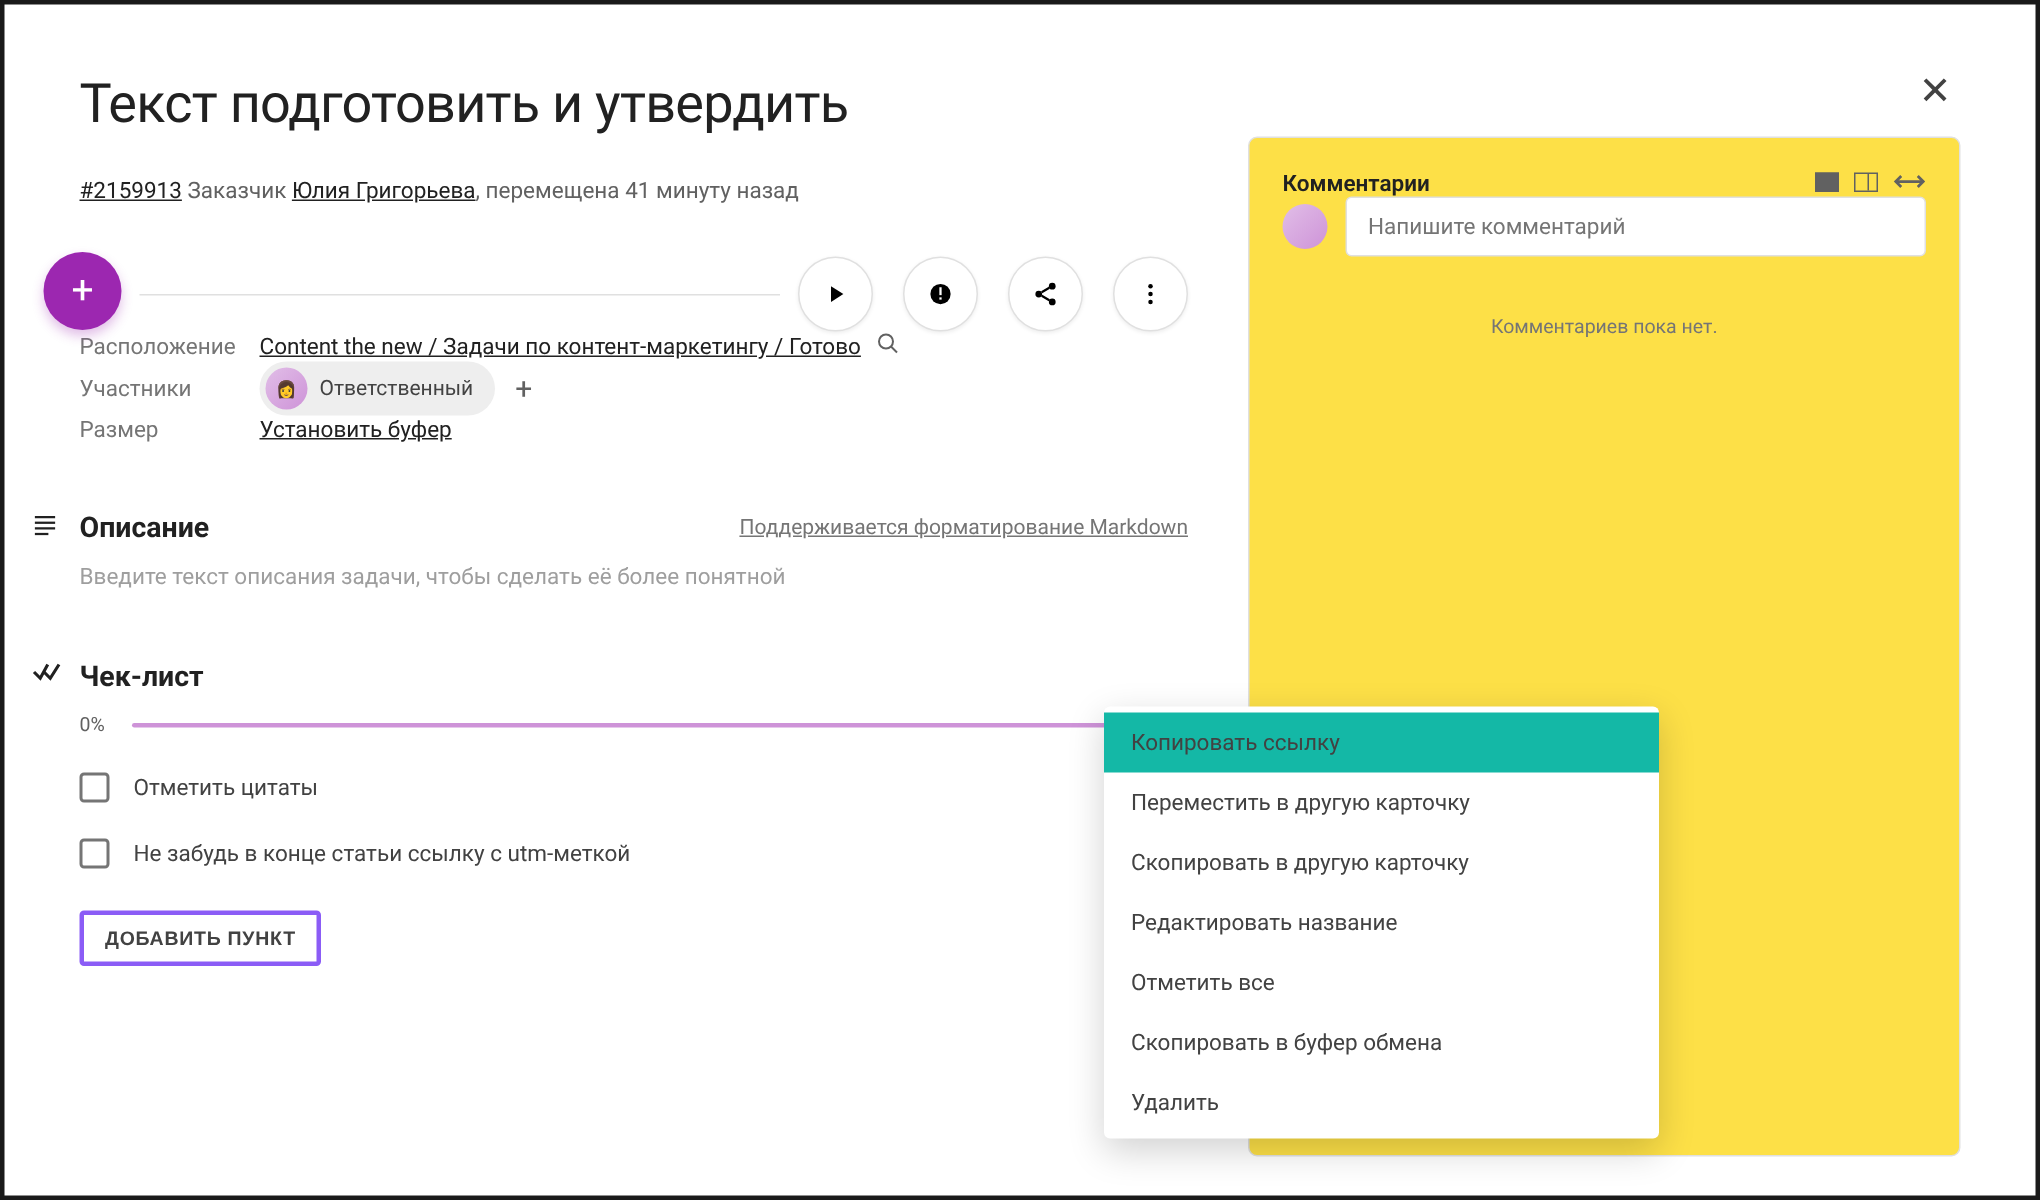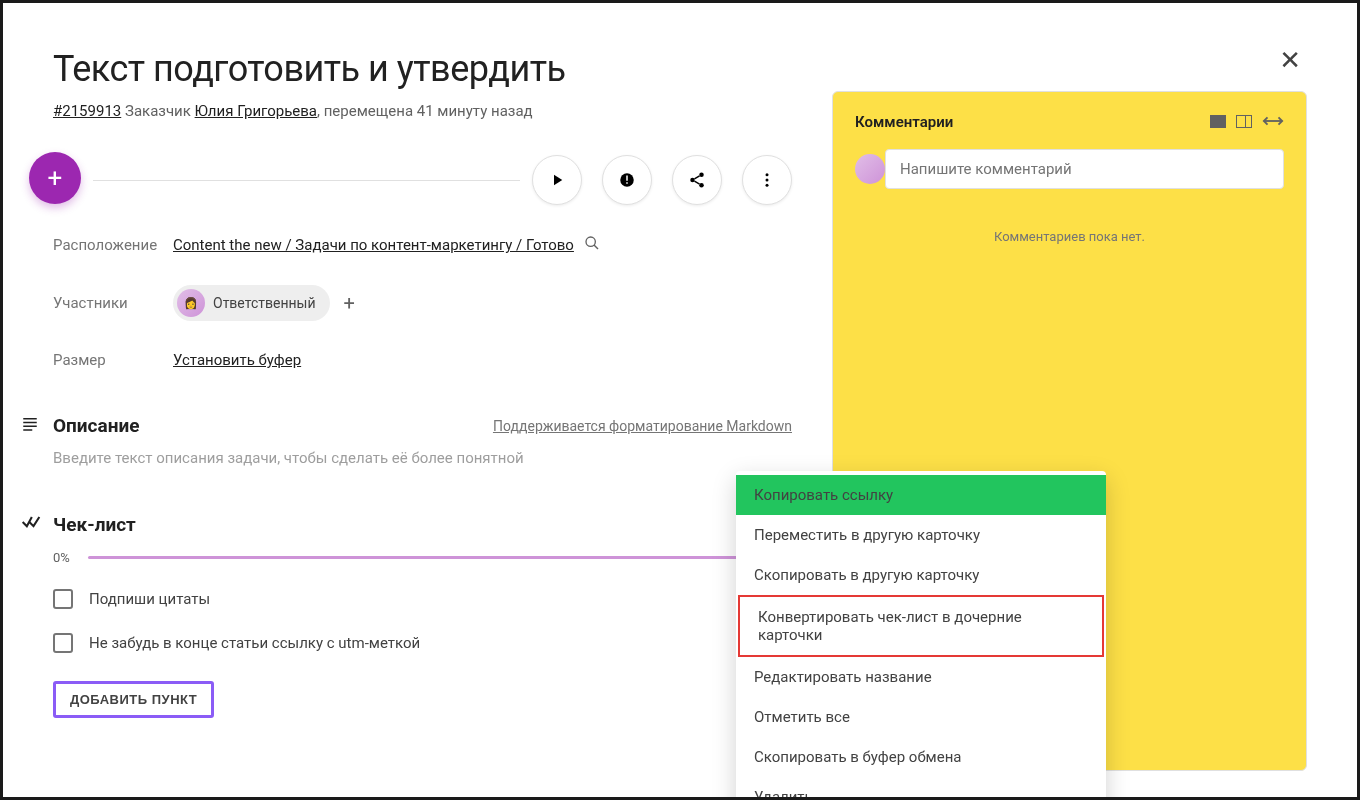--- a/index.html
+++ b/index.html
@@ -25,21 +25,21 @@
     .title {
       font-size: 36px;
       font-weight: 400;
       color: #212121;
       margin-top: 7px;
       letter-spacing: -0.5px;
     }
     .meta {
       font-size: 15px;
       color: #616161;
-      margin-top: 12px;
+      margin-top: 28px;
     }
     .meta .link { text-decoration: underline; color: #212121; }
     .actions-row {
       display: flex;
       align-items: center;
       margin-top: 35px;
       position: relative;
     }
     .fab {
       width: 52px; height: 52px;
@@ -75,21 +75,20 @@
       border: 1px solid #e0e0e0;
       display: flex;
       align-items: center;
       justify-content: center;
       cursor: pointer;
       box-shadow: 0 1px 3px rgba(0,0,0,0.08);
     }
     .circle-btn svg { width: 18px; height: 18px; }
     .field-row {
       display: flex;
-      margin-top: 30px;
       font-size: 15px;
       align-items: center;
     }
     .field-label {
       width: 120px;
       color: #757575;
     }
     .field-value {
       color: #212121;
     }
@@ -219,21 +218,21 @@
     .side-icons {
       display: flex;
       gap: 10px;
       color: #616161;
       align-items: center;
     }
     .side-icons span, .side-icons svg { cursor: pointer; }
     .comment-row {
       display: flex;
       align-items: center;
-      margin-top: 18px;
+      gap: 12px;
     }
     .avatar-sm {
       width: 30px; height: 30px;
       border-radius: 50%;
       background: linear-gradient(135deg, #e1bee7, #ce93d8);
     }
     .comment-input {
       flex: 1;
       border: 1px solid #e0e0e0;
       border-radius: 4px;
@@ -266,21 +265,21 @@
       box-shadow: 0 8px 24px rgba(0,0,0,0.18);
       padding: 4px 0;
       z-index: 10;
     }
     .menu-item {
       padding: 11px 18px;
       font-size: 15px;
       color: #424242;
       cursor: pointer;
     }
-    .menu-item.hover { background: #22c55e; }
+    .menu-item.hover { background: #14b8a6; }
     .menu-item.highlight {
       border: 2px solid #e53935;
       margin: 0 2px;
     }
     .layout-icon {
       width: 16px; height: 13px;
       border: 1.5px solid #616161;
       display: inline-block;
       position: relative;
     }
@@ -395,21 +394,21 @@
         </span>
         <div class="section-title">Чек-лист</div>
       </div>
       <div class="progress-row">
         <span class="progress-pct">0%</span>
         <div class="progress-bar"></div>
       </div>
       <div id="checklist-items">
           <div class="check-item">
             <div class="checkbox"></div>
-            <span>Подпиши цитаты</span>
+            <span>Отметить цитаты</span>
           </div>
           <div class="check-item">
             <div class="checkbox"></div>
             <span>Не забудь в конце статьи ссылку с utm-меткой</span>
           </div>
         </div>
       <button class="add-item-btn">ДОБАВИТЬ ПУНКТ</button>
     </div>
   </div>
 
@@ -436,19 +435,18 @@
   </div>
 
   <div class="close-btn">
     <span>✕</span>
   </div>
 
   <div class="context-menu" id="context-menu">
       <div class="menu-item hover">Копировать ссылку</div>
       <div class="menu-item">Переместить в другую карточку</div>
       <div class="menu-item">Скопировать в другую карточку</div>
-      <div class="menu-item highlight">Конвертировать чек-лист в дочерние карточки</div>
       <div class="menu-item">Редактировать название</div>
       <div class="menu-item">Отметить все</div>
       <div class="menu-item">Скопировать в буфер обмена</div>
       <div class="menu-item">Удалить</div>
     </div>
 </div>
 
 </body></html>

